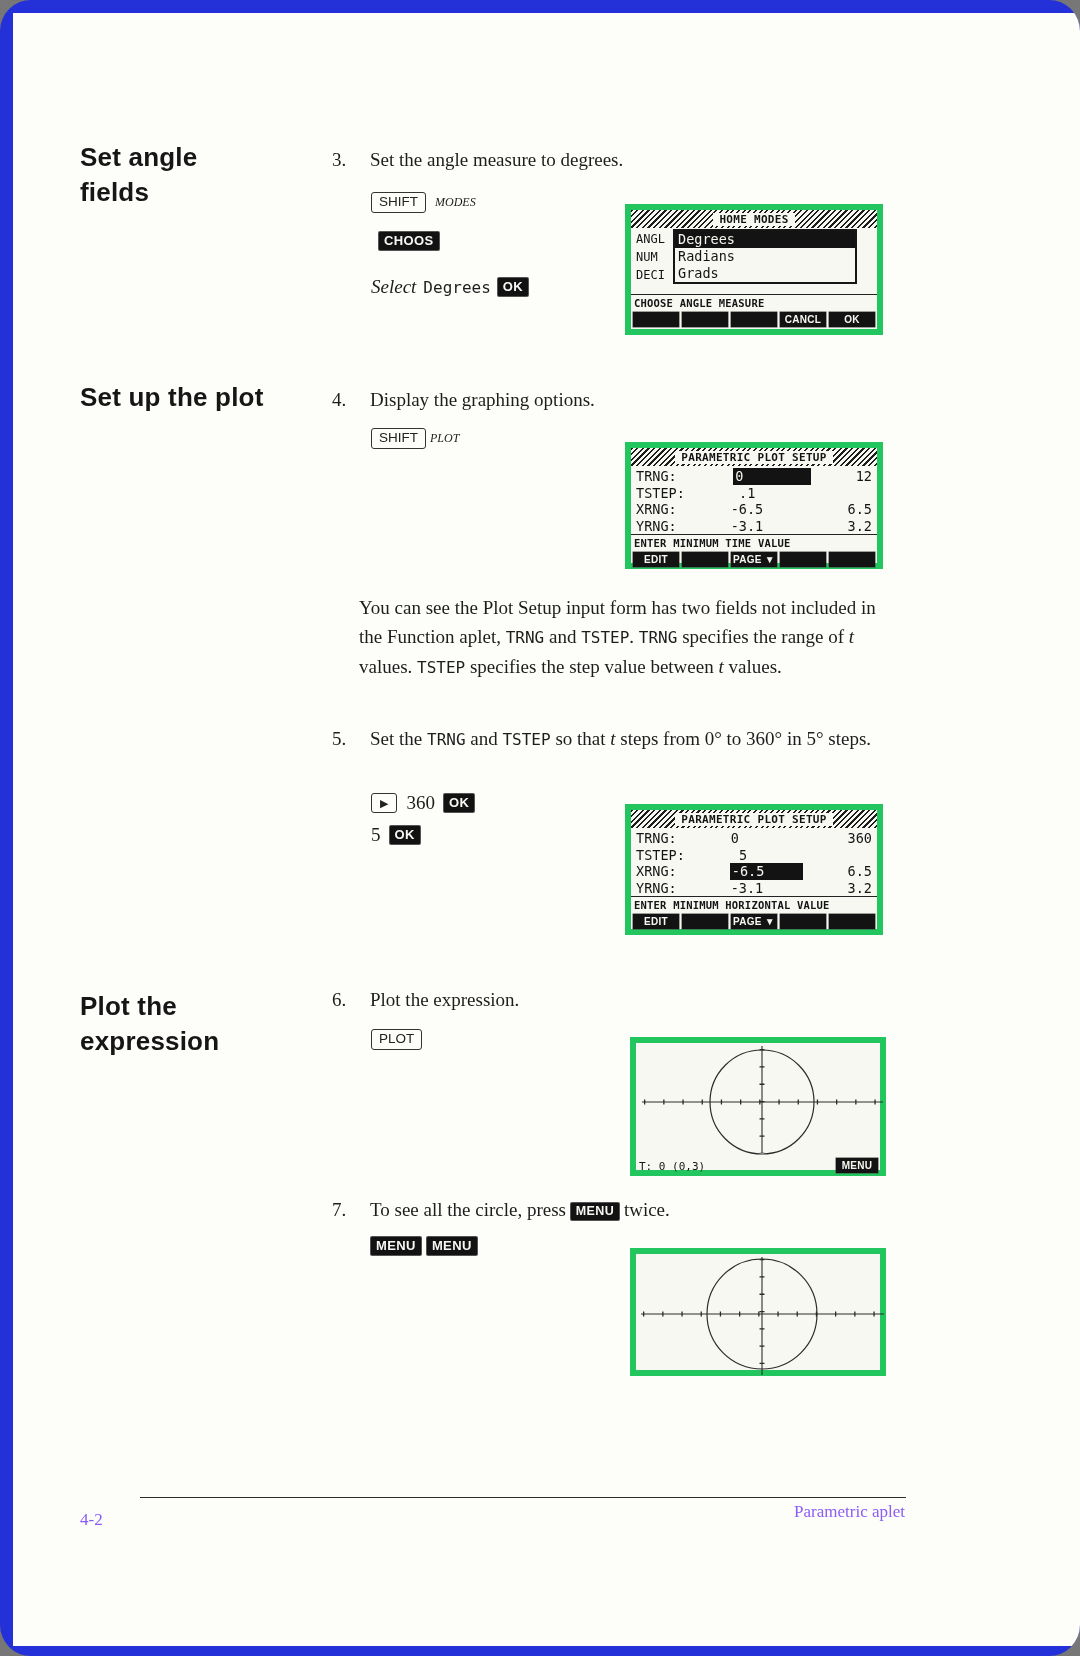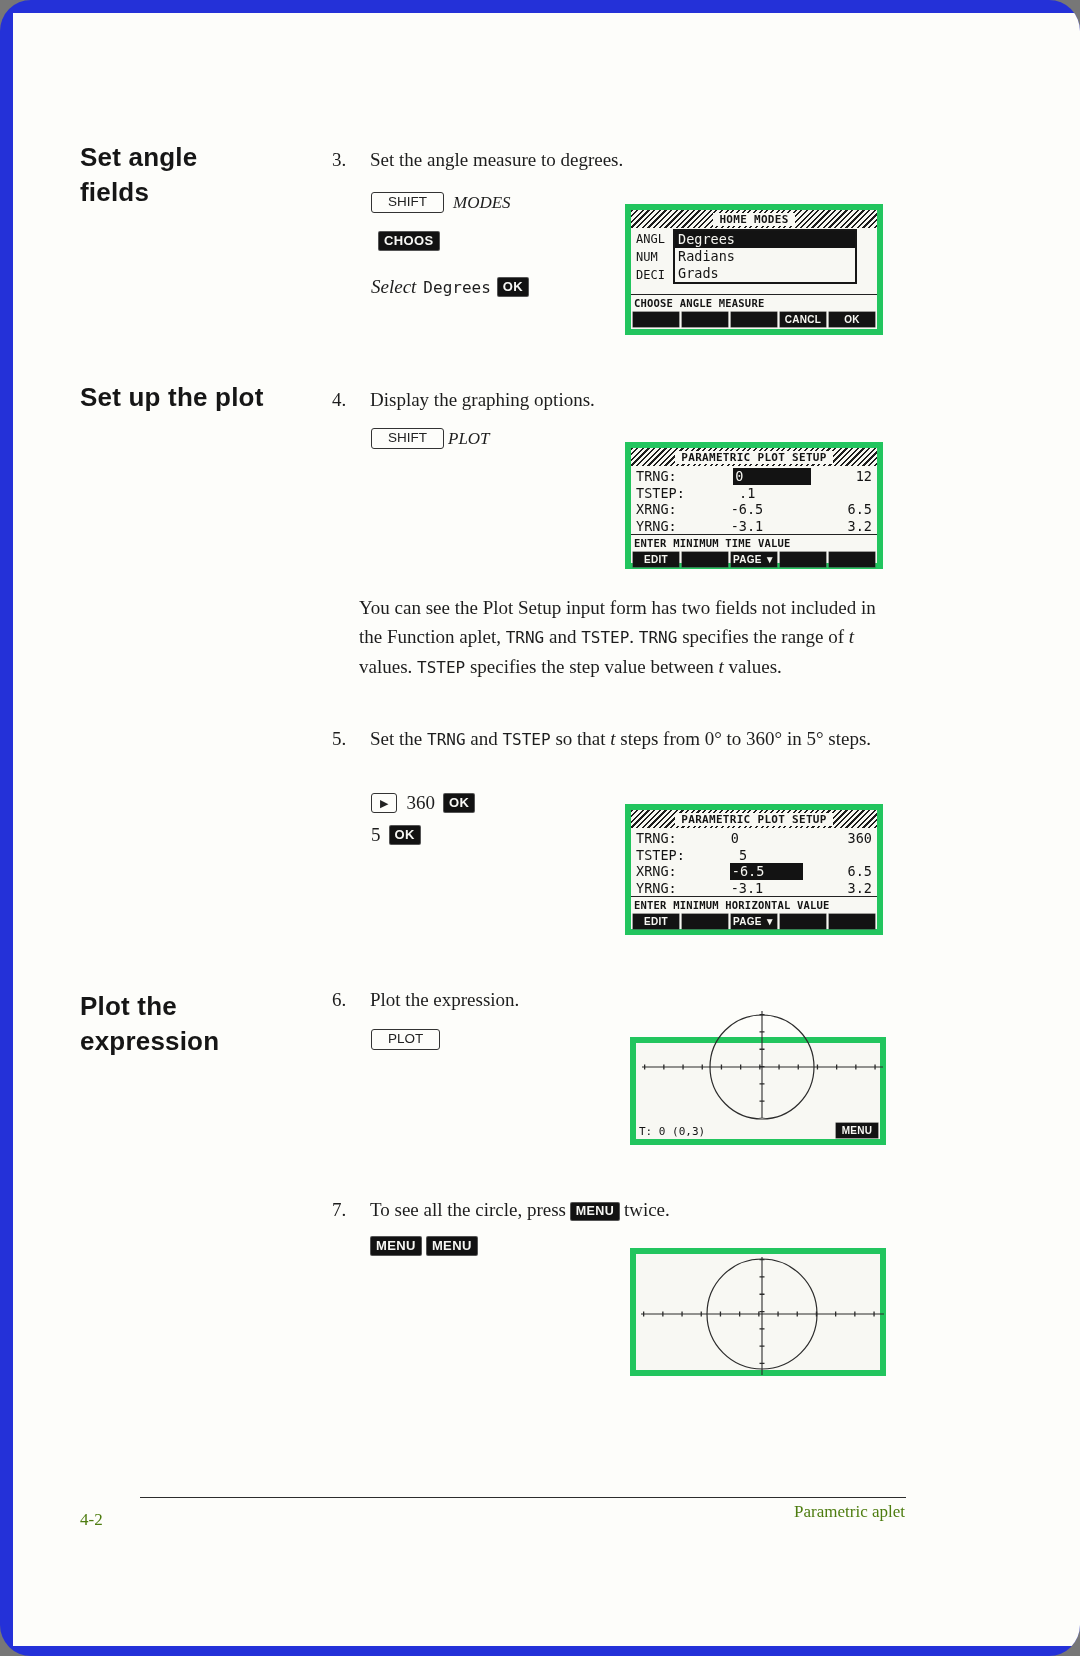--- a/index.html
+++ b/index.html
@@ -12,23 +12,23 @@
      font-size:26px;line-height:35px;color:#161616;letter-spacing:.2px;}
   .step{position:absolute;font-size:19px;line-height:29px;color:#1d1d1d;}
   .step .n{position:absolute;left:0;top:0;}
   .step .t{display:block;margin-left:38px;}
   .mono{font-family:"DejaVu Sans Mono",monospace;font-size:16px;}
   .it{font-style:italic;}
   .para{position:absolute;font-size:19px;line-height:29px;color:#1d1d1d;}
 
   
   .keyrow{position:absolute;display:flex;align-items:center;gap:9px;font-size:19px;color:#1d1d1d;}
-  .kbox{border:1.6px solid #333;border-radius:3px;padding:1px 16px 2px;background:#fdfdfa;
+  .kbox{border:1.6px solid #333;border-radius:3px;padding:1px 7px 2px;background:#fdfdfa;
         font-family:"Liberation Sans",sans-serif;font-size:13.5px;color:#222;line-height:16px;}
-  .cmd{font-style:italic;font-size:17px;font-family:"Liberation Serif",serif;}
+  .cmd{font-style:italic;font-size:12px;font-family:"Liberation Serif",serif;}
   .kb{display:inline-block;background:#121212;color:#f7f7f4;font-family:"Liberation Sans",sans-serif;
       font-weight:700;font-size:13px;line-height:16px;padding:1px 5px;letter-spacing:.4px;
       box-shadow:0 0 0 1px #555;border-radius:1px;}
   .kb.inline{font-size:12.5px;line-height:15px;vertical-align:1px;}
 
   
   .calc{position:absolute;box-sizing:border-box;border:6px solid #22c55e;background:#f8f8f3;
         display:flex;flex-direction:column;font-family:"DejaVu Sans Mono",monospace;color:#141414;}
   .ctitle{height:18px;flex:none;display:flex;align-items:center;justify-content:center;
           background:repeating-linear-gradient(135deg,#1d1d1d 0 1.5px,#f8f8f3 1.5px 4px);}
@@ -55,21 +55,21 @@
   .tx{stroke:#2b2b2b;stroke-width:5;stroke-dasharray:1.3 17.9;fill:none;}
   .ty{stroke:#2b2b2b;stroke-width:5;stroke-dasharray:1.3 16;fill:none;}
   .curve{stroke:#2b2b2b;stroke-width:1.2;fill:none;}
   .pstatus{position:absolute;left:3px;right:2px;bottom:1px;display:flex;
            justify-content:space-between;align-items:flex-end;}
   .pstatus .st{font-size:11px;font-family:"DejaVu Sans Mono",monospace;}
   .pstatus .sk{flex:none;width:42px;}
 
   
   .rule{position:absolute;border-top:1.5px solid #2c2c2c;}
-  .foot{position:absolute;font-size:17px;color:#4d7c0f;}
+  .foot{position:absolute;font-size:17px;color:#8b5cf6;}
 </style>
 </head>
 <body>
 
 <div class="scan">
 <div class="page">
 
   <div class="h" style="left:67px;top:127px;">
     <span style="display:block">Set angle</span>
     <span style="display:block">fields</span>
@@ -217,21 +217,21 @@
 
   <div class="step" style="left:319px;top:972px;width:560px;">
     <span class="n">6.</span>
     <span class="t"><span>Plot the expression.</span></span>
   </div>
 
   <div class="keyrow" style="left:358px;top:1016px;">
     <span class="kbox">PLOT</span>
   </div>
 
-  <div class="calc" style="left:617px;top:1024px;width:256px;height:108px;justify-content:flex-end;">
+  <div class="calc" style="left:617px;top:1024px;width:256px;height:139px;">
     <div class="plotwrap">
       <svg width="252" height="127" viewBox="0 0 252 127">
         <line class="ax" x1="6" y1="59" x2="247" y2="59"></line>
         <line class="tx" x1="8" y1="59" x2="247" y2="59"></line>
         <line class="ax" x1="126" y1="3" x2="126" y2="110"></line>
         <line class="ty" x1="126" y1="6" x2="126" y2="110"></line>
         <circle class="curve" cx="126" cy="59" r="52"></circle>
       </svg>
       <div class="pstatus">
         <span class="st">T: 0 (0,3)</span>

